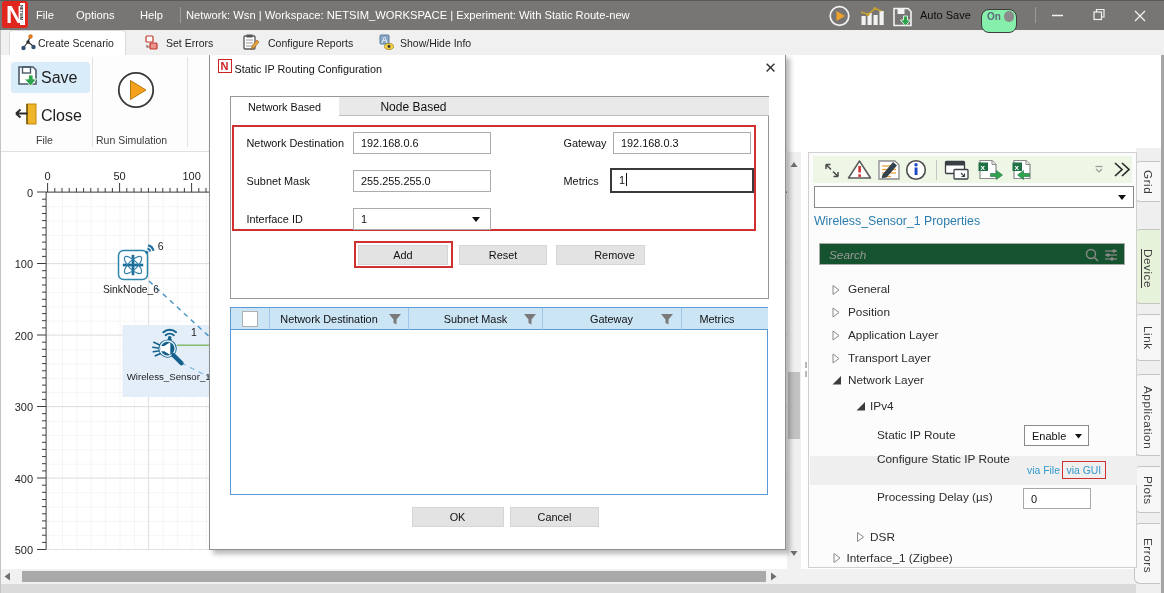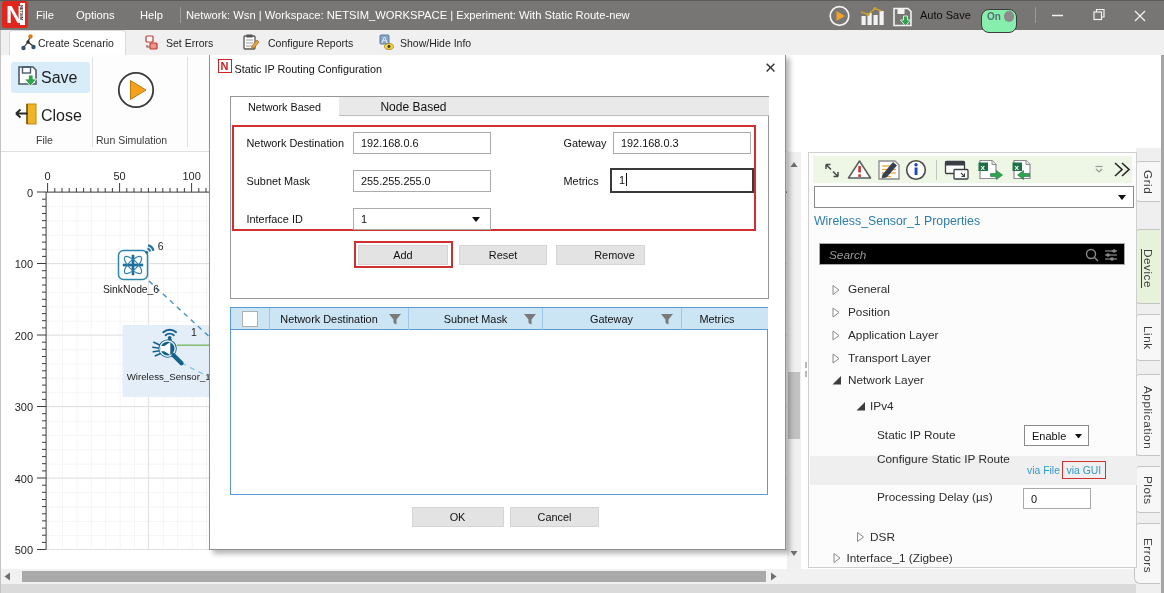--- a/index.html
+++ b/index.html
@@ -45,21 +45,21 @@
   #hscroll { position:absolute; left:0; top:569px; width:1136px; height:15px; background:#f1f1f1; z-index:7;}
   #hthumb { position:absolute; left:22px; top:2px; width:744px; height:11px; background:#a9a9a9; }
   #statusbar { position:absolute; left:0; top:584px; width:1136px; height:9px; background:#dadada; z-index:7;}
 
   
   #rpanel { position:absolute; left:808px; top:152px; width:329px; height:416px; background:#fcfcfc; border:1px solid #d0d0d0; z-index:10;}
   #rtoolbar { position:absolute; left:4px; top:3px; width:319px; height:27px; background:#eef6e6; }
   #rdropdown { position:absolute; left:5px; top:33px; width:320px; height:22px; background:#fff; border:1px solid #8a8a8a; }
   #rdropdown .btn { position:absolute; right:1px; top:1px; width:19px; height:18px; background:#fff; }
   #proptitle { position:absolute; left:5px; top:61px; font-size:12.3px; color:#2d7dad; }
-  #searchbox { position:absolute; left:10px; top:90px; width:306px; height:22px; background:#000000; border:1px solid #a9a9a9; }
+  #searchbox { position:absolute; left:10px; top:90px; width:306px; height:22px; background:#14532d; border:1px solid #a9a9a9; }
   #searchbox .ph { position:absolute; left:9px; top:4px; font-size:11.8px; font-style:italic; color:#9a9a9a; }
   .treerow { position:absolute; font-size:11.8px; color:#2b2b2b; white-space:nowrap; }
   .hl { position:absolute; left:1px; top:303px; width:327px; height:29px; background:#efefef; }
   .bluelink { color:#3399cc; }
   #enablebox { position:absolute; left:215px; top:272px; width:65px; height:21px; background:#fff; border:1px solid #8a8a8a; font-size:11px; color:#111; line-height:21px; padding-left:7px;}
   #procbox { position:absolute; left:214px; top:335px; width:68px; height:21px; background:#fff; border:1px solid #a9a9a9; font-size:11px; color:#111; line-height:21px; padding-left:7px;}
   #viagui-red { position:absolute; left:253px; top:308px; width:43.5px; height:18px; border:1.5px solid #d03030; }
 
   
   #tabstrip { position:absolute; left:1136px; top:148px; width:28px; height:445px; background:#efefef; z-index:8;}

